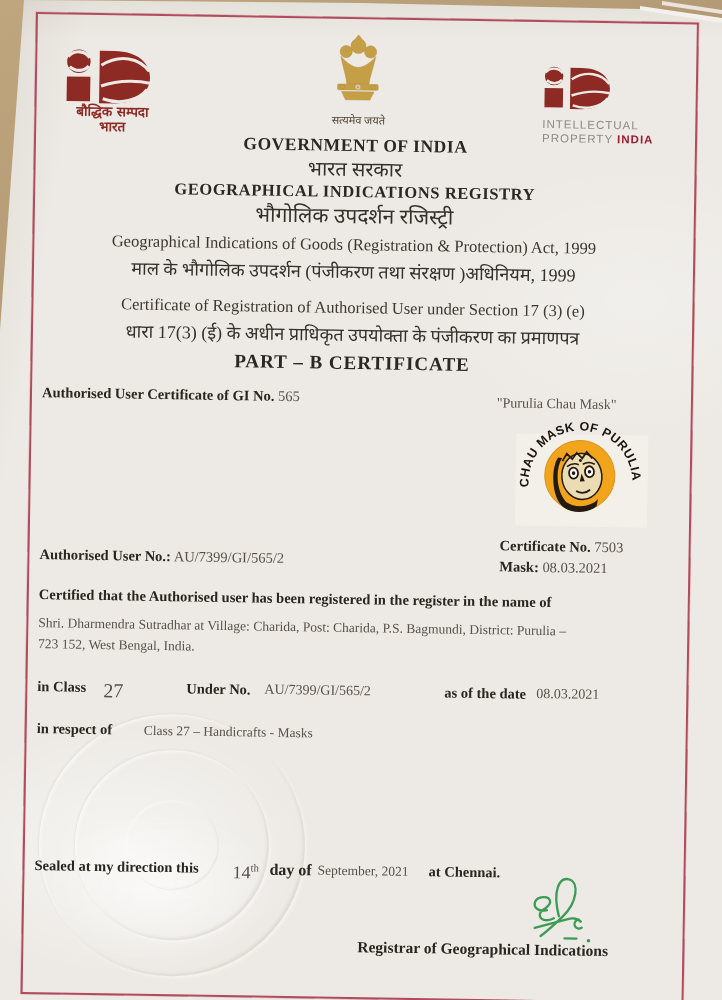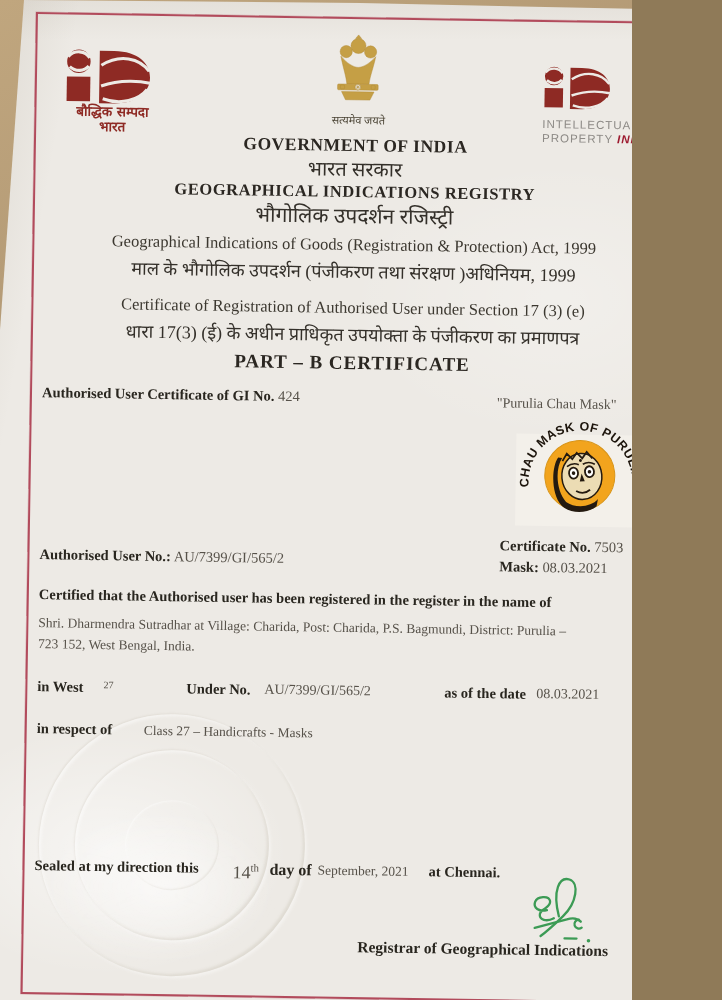--- a/index.html
+++ b/index.html
@@ -1,16 +1,16 @@
 <!DOCTYPE html>
 <html><head>
 <meta charset="utf-8">
 <style>
   html,body{margin:0;padding:0;background:#8f7a58;}
-  .photo{position:relative;width:632px;height:1000px;overflow:hidden;
+  .photo{position:relative;width:722px;height:1000px;overflow:hidden;
     background:linear-gradient(155deg,#c0a67e 0%,#ab9270 45%,#97805d 100%);
     font-family:"Liberation Serif","DejaVu Serif",serif;}
   .paper{position:absolute;inset:0;
     background:
       radial-gradient(ellipse 260px 180px at 17% 85%, rgba(255,255,255,.55), rgba(255,255,255,0) 70%),
       radial-gradient(ellipse 300px 200px at 88% 30%, rgba(255,255,255,.25), rgba(255,255,255,0) 70%),
       linear-gradient(100deg, rgba(110,94,66,.10), rgba(110,94,66,0) 10%),
       linear-gradient(180deg, rgba(110,94,66,.07), rgba(110,94,66,0) 4%),
       #edeae5;
     clip-path:polygon(24px 0, 360px 3px, 640px 9px, 700px 15px, 722px 23px, 722px 100%, 0 100%, 0 330px);}
@@ -25,21 +25,21 @@
   .val{color:#57524a;}
   .centerblock{position:absolute;left:30px;width:655px;text-align:center;}
   .hdr-en-bold{font-weight:bold;color:#2b2722;letter-spacing:.6px;}
   .hindi{color:#34302a;}
   
   .ip-caption-hi{position:absolute;left:50px;top:103px;width:128px;text-align:center;
     font-weight:bold;color:#8e2a24;font-size:13.5px;line-height:1.12;font-family:"DejaVu Sans",sans-serif;}
   .ipr-caption{position:absolute;left:544px;top:109px;width:130px;
     font-family:"Liberation Sans","DejaVu Sans",sans-serif;font-size:11.5px;letter-spacing:1px;
     color:#8d8a86;line-height:1.25;}
-  .ipr-caption .india{color:#9d1b30;font-weight:bold;font-style:italic;}
+  .ipr-caption .india{color:#9d1b30;font-weight:bold;}
   .motto{position:absolute;left:312px;top:107px;width:96px;text-align:center;
     font-size:11px;color:#4a4334;}
   
   .seal{position:absolute;left:52px;top:712px;width:266px;height:262px;pointer-events:none;opacity:.55;}
   .seal .ring{position:absolute;border-radius:50%;
     box-shadow:inset 2px 2px 3px rgba(255,255,255,.85), inset -2px -2px 3px rgba(150,138,114,.30),
                2px 2px 3px rgba(255,255,255,.7), -1px -1px 2px rgba(150,138,114,.22);}
   .ring.r1{inset:0;}
   .ring.r2{inset:36px;}
   .ring.r3{inset:86px;box-shadow:inset 1px 1px 2px rgba(255,255,255,.8), inset -1px -1px 2px rgba(150,138,114,.25);}
@@ -128,21 +128,21 @@
     <div class="centerblock hdr-en-bold" style="top:177px;font-size:16.5px">GEOGRAPHICAL INDICATIONS REGISTRY</div>
     <div class="centerblock hindi" style="top:196px;font-size:21px">भौगोलिक उपदर्शन रजिस्ट्री</div>
     <div class="centerblock" style="top:230px;font-size:16.5px;color:#3c3830">Geographical Indications of Goods (Registration &amp; Protection) Act, 1999</div>
     <div class="centerblock hindi" style="top:254px;font-size:18px">माल के भौगोलिक उपदर्शन (पंजीकरण तथा संरक्षण )अधिनियम, 1999</div>
     <div class="centerblock" style="top:293px;font-size:16.5px;color:#3c3830">Certificate of Registration of Authorised User under Section 17 (3) (e)</div>
     <div class="centerblock hindi" style="top:317px;font-size:18px">धारा 17(3) (ई) के अधीन प्राधिकृत उपयोक्ता के पंजीकरण का प्रमाणपत्र</div>
     <div class="centerblock hdr-en-bold" style="top:347px;font-size:19px;letter-spacing:1px">PART – B CERTIFICATE</div>
 
     <div class="t" style="left:48px;top:384px;font-size:14.5px">
       <span class="b">Authorised User Certificate of GI No.</span>
-      <span class="val">424</span>
+      <span class="val">565</span>
     </div>
     <div class="t val" style="left:503px;top:388px;font-size:14px">"Purulia Chau Mask"</div>
 
     <svg style="position:absolute;left:505px;top:402px" width="160" height="118" viewBox="0 0 160 118">
       <rect x="18" y="24" width="132" height="92" fill="#f3f0ea"></rect>
       <g transform="rotate(-6 82 65)">
         <circle cx="82" cy="65" r="35" fill="#f2a41d" stroke="#d89417"></circle>
         <path d="M66,46 C58,56 57,78 66,90 C74,97 90,98 98,90 L96,97 C86,104 68,102 61,93 C52,81 54,55 62,45 z" fill="#241a10"></path>
         <ellipse cx="84" cy="66" rx="20" ry="23" fill="#ecdcb4" stroke="#241a10" stroke-width="1.5"></ellipse>
         <path d="M66,49 l5,-7 l5,6 l5,-6 l5,6 l5,-6 l5,7" stroke="#241a10" stroke-width="1.8" fill="none"></path>
@@ -180,22 +180,22 @@
     </div>
 
     <div class="t b" style="left:48px;top:586px;font-size:14.5px">Certified that the Authorised user has been registered in the register in the name of</div>
 
     <div class="t val" style="left:48px;top:613px;width:615px;font-size:13.5px;line-height:1.55">
       <div>Shri. Dharmendra Sutradhar at Village: Charida, Post: Charida, P.S. Bagmundi, District: Purulia –</div>
       <div>723 152, West Bengal, India.</div>
     </div>
 
     <div>
-      <span class="t b" style="left:48px;top:678px;font-size:14.5px">in West</span>
-      <span class="t val" style="left:114px;top:678px;font-size:10px">27</span>
+      <span class="t b" style="left:48px;top:678px;font-size:14.5px">in Class</span>
+      <span class="t val" style="left:114px;top:678px;font-size:20px">27</span>
       <span class="t b" style="left:197px;top:678px;font-size:14.5px">Under No.</span>
       <span class="t val" style="left:275px;top:678px;font-size:14px">AU/7399/GI/565/2</span>
       <span class="t b" style="left:455px;top:678px;font-size:14.5px">as of the date</span>
       <span class="t val" style="left:547px;top:678px;font-size:14px">08.03.2021</span>
     </div>
 
     <div>
       <span class="t b" style="left:48px;top:720px;font-size:14.5px">in respect of</span>
       <span class="t val" style="left:155px;top:721px;font-size:13.5px">Class 27 – Handicrafts - Masks</span>
     </div>

